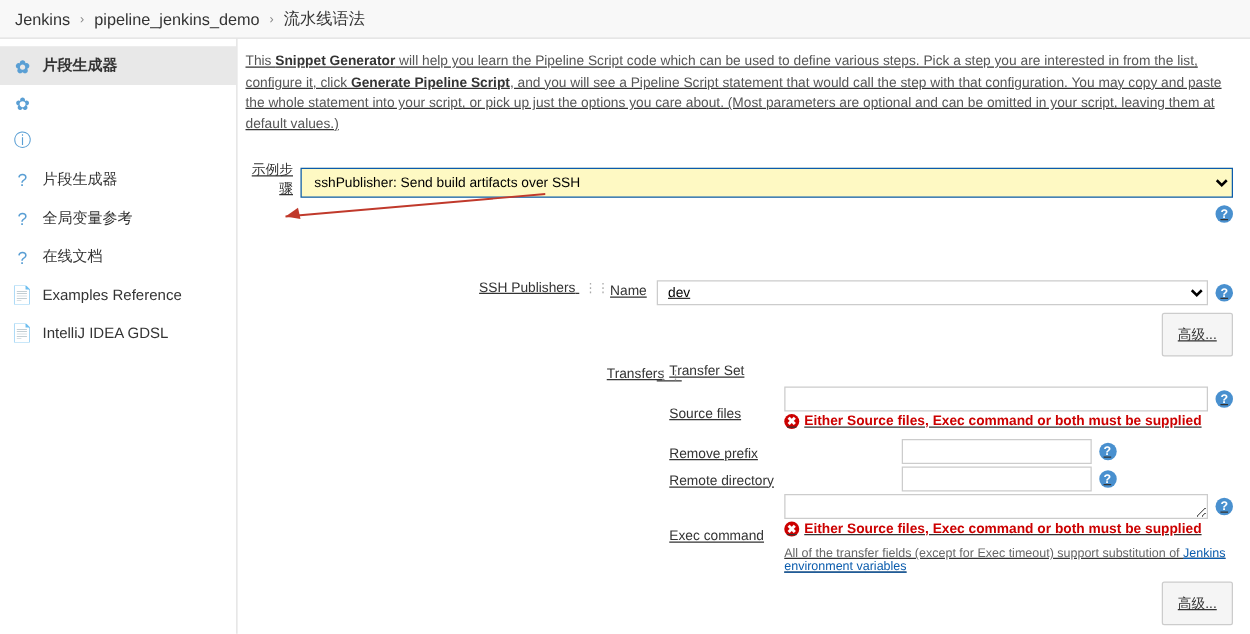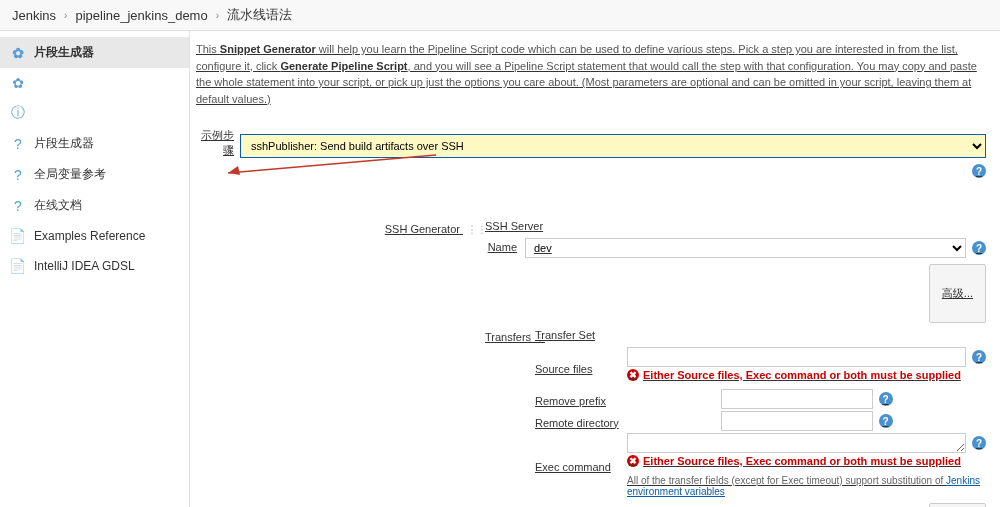--- a/index.html
+++ b/index.html
@@ -159,21 +159,21 @@
       font-weight: bold;
     }
     .help-row {
       display: flex;
       justify-content: flex-end;
       margin: 4px 0;
     }
     .adv-btn {
       border: 1px solid #ccc;
       background: #f5f5f5;
-      padding: 21px 12px;
+      padding: 9px 12px;
       font-size: 11px;
       color: #333;
       cursor: pointer;
       border-radius: 2px;
     }
     .adv-row {
       display: flex;
       justify-content: flex-end;
       margin: 6px 0;
     }
@@ -324,25 +324,24 @@
       </svg>
     </div>
 
     <div class="help-row">
       <div class="help-icon">?</div>
     </div>
 
     <div class="subform">
       <div class="sub-row">
         <div class="sub-label">
-          <span>SSH Generator</span>
+          <span>SSH Publishers</span>
           <span class="drag-handle" style="display:inline-block; margin-left:4px;">⋮⋮</span>
         </div>
         <div class="sub-content">
-          <div class="sub-text">SSH Server</div>
           <div style="display:flex; margin-top:6px;">
             <div style="width:40px; text-align:right; font-size:11px; padding-top:3px; padding-right:8px;">Name</div>
             <div class="with-help" style="flex:1;">
               <select class="name-select">
                 <option>dev</option>
               </select>
               <div class="help-icon">?</div>
             </div>
           </div>
           <div class="adv-row">

